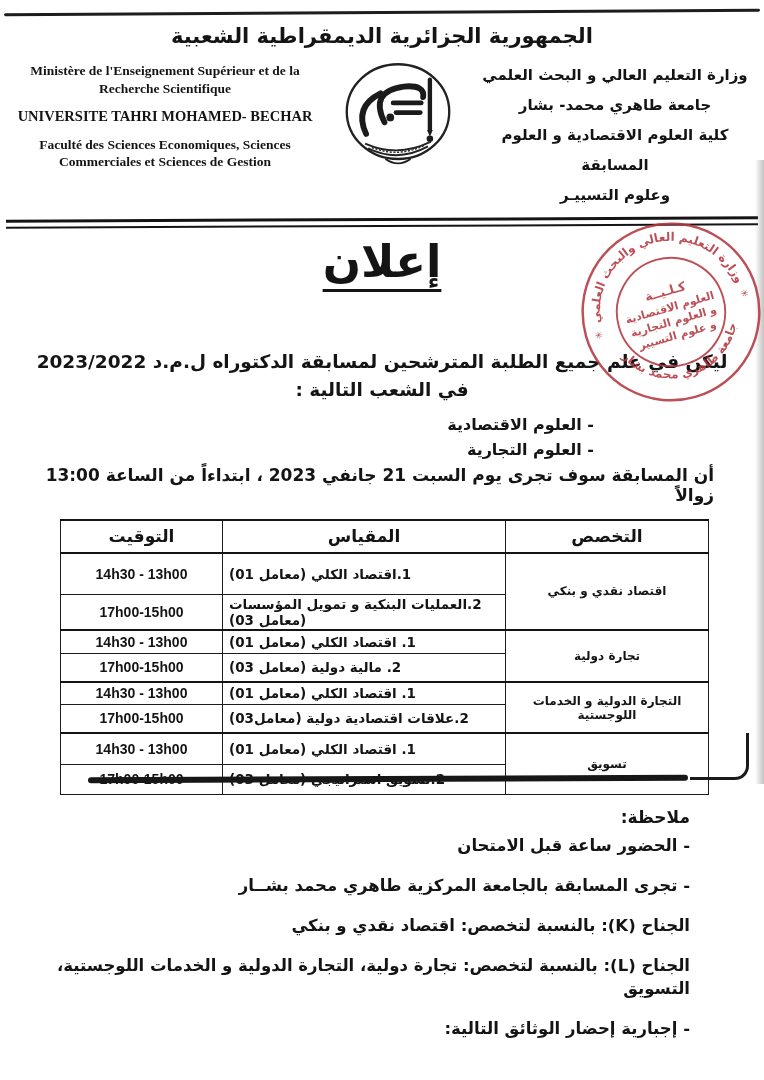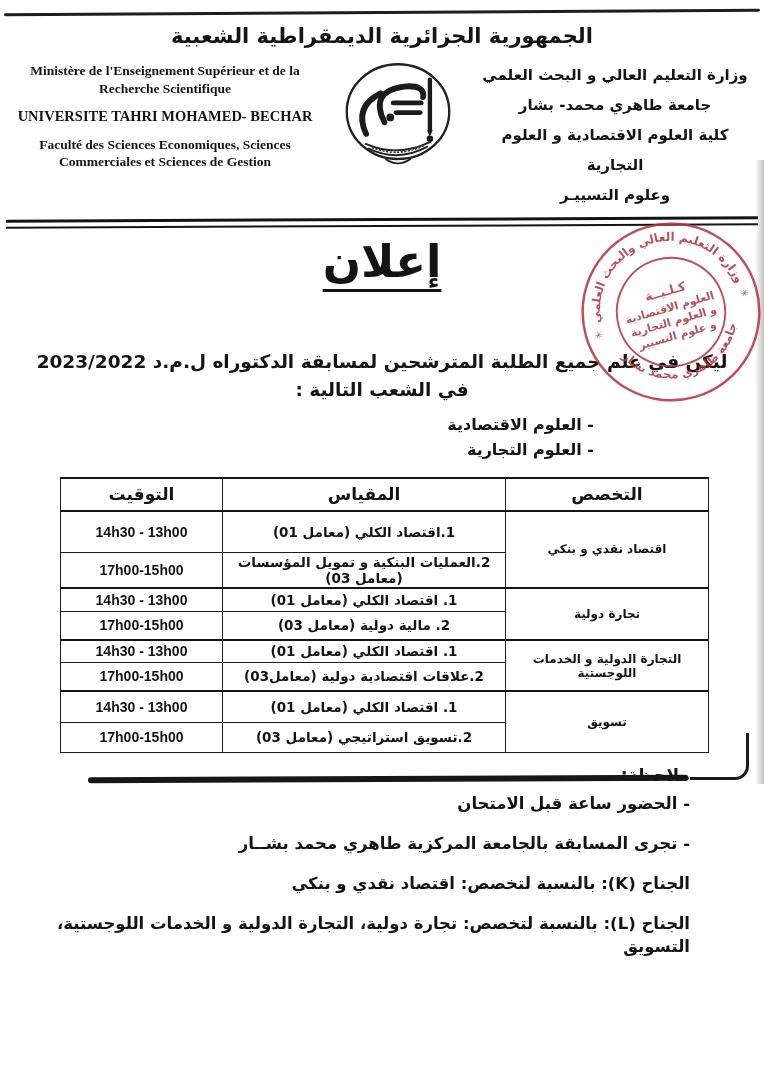--- a/index.html
+++ b/index.html
@@ -49,21 +49,21 @@
   
   .stamp{position:absolute;top:216px;left:576px;width:190px;height:192px;
          transform:rotate(-16deg);opacity:.88;z-index:5;}
 
   
   table.exam{border-collapse:collapse;direction:rtl;margin:14px 0 0 60px;width:648px;
              table-layout:fixed;}
   table.exam th,table.exam td{border:1.6px solid #1c1c1c;padding:1px 6px;}
   table.exam th{font-size:17px;font-weight:700;height:29px;}
   td.spec{font-size:12px;font-weight:700;text-align:center;}
-  td.subj{font-size:13.5px;font-weight:700;text-align:center;margin-top:42px;}
+  td.subj{font-size:13.5px;font-weight:700;text-align:left;margin-top:42px;}
   td.time{font-size:14px;font-weight:700;text-align:center;
           font-family:"Liberation Sans","DejaVu Sans",sans-serif;}
   tr.grp-start td{border-top:2.6px solid #141414;}
   table.exam tr:first-child th{border-top:2.6px solid #141414;}
 
   
   .notes{direction:rtl;text-align:right;padding:12px 74px 0 14px;font-weight:700;}
   .notes-title{font-size:17px;margin-bottom:8px;}
   .note{font-size:16.5px;margin-bottom:14px;line-height:1.35;}
   .note.big-gap{margin-top:18px;}
@@ -101,21 +101,21 @@
           <path d="M26,86 Q60,101 94,84" fill="none" stroke="#222" stroke-width="2"></path>
           <path d="M29,91 Q60,106 91,89" fill="none" stroke="#222" stroke-width="2"></path>
           <path d="M33,90 Q60,101 87,88" fill="none" stroke="#333" stroke-width="1.6" stroke-dasharray="2.2,1.6"></path>
           <path d="M47,102 q13,9 26,0" fill="none" stroke="#222" stroke-width="2"></path>
         </svg>
       </div>
 
       <div class="ar-block">
         <div>وزارة التعليم العالي و البحث العلمي</div>
         <div>جامعة طاهري محمد- بشار</div>
-        <div>كلية العلوم الاقتصادية و العلوم التجارية</div>
+        <div>كلية العلوم الاقتصادية و العلوم المسابقة</div>
         <div>وعلوم التسييـر</div>
       </div>
     </div>
   </div>
 
   <div class="dbl-line"></div>
 
   <div class="stamp">
     <svg width="190" height="192" viewBox="0 0 200 200">
       <g fill="none" stroke="#b5373f">
@@ -150,20 +150,21 @@
   <div class="body-txt">
     <div>ليكن في علم جميع الطلبة المترشحين لمسابقة الدكتوراه ل.م.د 2023/2022</div>
     <div class="l2">في الشعب التالية :</div>
   </div>
 
   <div class="branches">
     <div>- العلوم الاقتصادية</div>
     <div>- العلوم التجارية</div>
   </div>
 
+  <div class="date-line">أن المسابقة سوف تجرى يوم السبت 21 جانفي 2023 ، ابتداءاً من الساعة 13:00 زوالاً</div>
 
   <table class="exam">
     <colgroup>
         <col style="width:203px">
         <col style="width:283px">
         <col style="width:162px">
       </colgroup>
     <tbody>
         <tr>
       <th>التخصص</th>
@@ -208,19 +209,20 @@
     </tr>
   </tbody>
     </table>
 
   <div class="notes">
     <div class="notes-title">ملاحظة:</div>
     <div class="note">- الحضور ساعة قبل الامتحان</div>
     <div class="note big-gap">- تجرى المسابقة بالجامعة المركزية طاهري محمد بشــار</div>
     <div class="note big-gap">الجناح (K): بالنسبة لتخصص: اقتصاد نقدي و بنكي</div>
     <div class="note big-gap">الجناح (L): بالنسبة لتخصص: تجارة دولية، التجارة الدولية و الخدمات اللوجستية، التسويق</div>
+    <div class="note big-gap">- إجبارية إحضار الوثائق التالية:</div>
 
   </div>
 
   <div class="edge-shadow"></div>
   <div class="bottom-bar"></div>
   <div class="corner-curl"></div>
 </div>
 
 </body></html>

